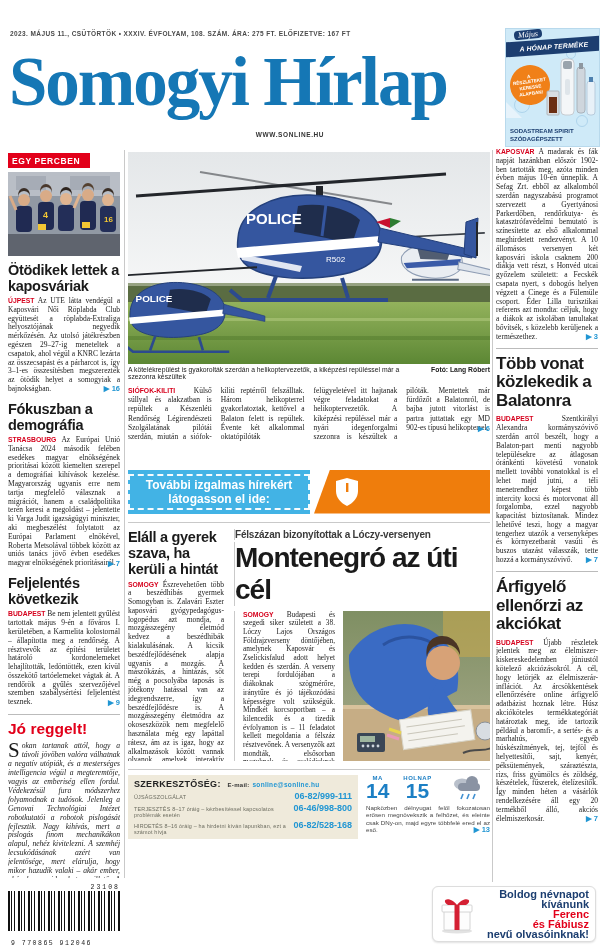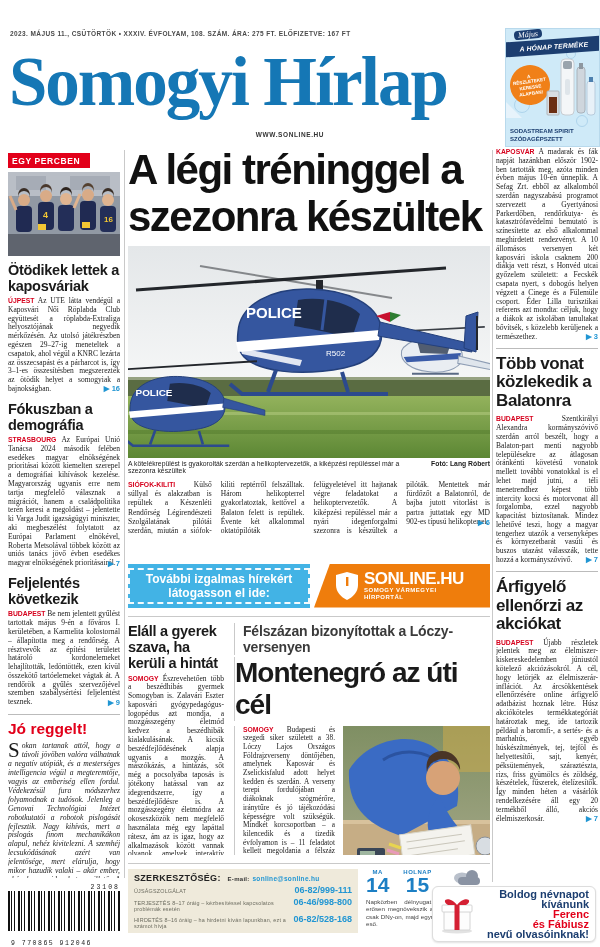--- a/index.html
+++ b/index.html
@@ -58,21 +58,21 @@
   .banner-blue{width:182px;background:#42b3e5;display:flex;align-items:center;justify-content:center;}
   .banner-blue-inner{border:2px dashed rgba(255,255,255,.95);width:182px;height:32px;display:flex;align-items:center;justify-content:center;
                      color:#fff;font-weight:bold;font-size:12px;line-height:14px;text-align:center;}
   .banner-orange{flex:1;margin-left:4px;background:#ef7d0c;clip-path:polygon(16px 0,100% 0,100% 100%,0 100%);
                  display:flex;align-items:center;gap:6px;padding-left:22px;box-sizing:border-box;}
   .banner-site{color:#fff;font-weight:800;font-size:17px;letter-spacing:-.5px;line-height:16px;}
   .banner-sub{color:#fff;font-size:6px;font-weight:bold;letter-spacing:.5px;line-height:7px;}
   
   .sub-grid{display:grid;grid-template-columns:96px 1fr;gap:10px;border-top:1px solid #c9c9c9;margin-top:8px;padding-top:6px;height:232px;overflow:hidden;}
   .subL-h{font-size:14.5px;font-weight:bold;line-height:16px;letter-spacing:-.3px;margin:0 0 4px;}
-  .subR .kicker{font-size:14px;font-weight:bold;color:#3a3a3a;letter-spacing:-.2px;margin:0 0 2px;border-left:1px solid #c9c9c9;padding-left:8px;}
+  .subR .kicker{font-size:10px;font-weight:bold;color:#3a3a3a;letter-spacing:-.2px;margin:0 0 2px;border-left:1px solid #c9c9c9;}
   .subR-h{font-size:28px;font-weight:800;letter-spacing:-1px;margin:0 0 5px;border-left:1px solid #c9c9c9;padding-left:0;}
   .subR-row{display:flex;gap:8px;border-left:1px solid #c9c9c9;padding-left:8px;}
   .subR-body{width:92px;font-family:"Liberation Serif",serif;font-size:7.3px;line-height:8.7px;text-align:justify;height:164px;overflow:hidden;}
   .subR-photo{width:152px;height:150px;display:block;}
   
   .footer-row{display:flex;gap:8px;margin-top:8px;border-top:1px solid #c9c9c9;padding-top:5px;}
   .edit-box{width:230px;background:#efeadb;padding:4px 6px;box-sizing:border-box;}
   .edit-head{font-size:9px;font-weight:bold;color:#222;letter-spacing:.3px;}
   .edit-head .email-lbl{font-size:6px;color:#333;margin-left:4px;}
   .edit-head .email{font-size:6.5px;color:#2196d3;font-weight:bold;}
@@ -194,21 +194,20 @@
     
   </div>
 
   <div class="barcode-wrap">
     <div class="barcode-top">23108</div>
     <div class="barcode"></div>
     <span class="barcode-num">9 770865 912046</span>
   </div>
 
   <div class="center-col">
-    <h1 class="main-head">A légi tréninggel a szezonra készültek</h1>
 
     <svg class="main-photo" viewBox="0 0 362 212">
       <defs>
         <linearGradient id="sky" x1="0" y1="0" x2="0" y2="1">
           <stop offset="0" stop-color="#e4e7e9"></stop>
             <stop offset="1" stop-color="#f7f8f8"></stop>
         </linearGradient>
         <linearGradient id="grass" x1="0" y1="0" x2="0" y2="1">
           <stop offset="0" stop-color="#93b25c"></stop>
             <stop offset="1" stop-color="#5c8734"></stop>
@@ -277,25 +276,20 @@
 
     <div class="banner">
       <div class="banner-blue">
         <div class="banner-blue-inner">További izgalmas hírekért látogasson el ide:</div>
       </div>
       <div class="banner-orange">
         <svg width="22" height="28" viewBox="0 0 22 28">
           <path d="M11,0 L22,3 V13 C22,20 17,25 11,28 C5,25 0,20 0,13 V3 Z" fill="#ffffff"></path>
           <rect x="10" y="5" width="2.4" height="9" fill="#ef7d0c"></rect>
         </svg>
-        <div>
-          <div class="banner-site">SONLINE.HU</div>
-          <div class="banner-sub">SOMOGY VÁRMEGYEI</div>
-          <div class="banner-sub">HÍRPORTÁL</div>
-        </div>
       </div>
     </div>
 
     <div class="sub-grid">
       <div>
         <h3 class="subL-h">Eláll a gyerek szava, ha kerüli a hintát</h3>
         <p class="side-p">
           <span class="lead">SOMOGY</span>
           <span>Észrevehetően több a beszédhibás gyermek Somogyban is. Zalavári Eszter kaposvári gyógypedagógus-logopédus azt mondja, a mozgásszegény életmód kedvez a beszédhibák kialakulásának. A kicsik beszédfejlődésének alapja ugyanis a mozgás. A mászókázás, a hintázás, sőt még a pocsolyába taposás is jótékony hatással van az idegrendszerre, így a beszédfejlődésre is. A mozgásszegény életmódra az okoseszközök nem megfelelő használata még egy lapáttal rátesz, ám az is igaz, hogy az alkalmazások között vannak olyanok, amelyek interaktív módon fejlesztik a gyerekeket.</span>
           

